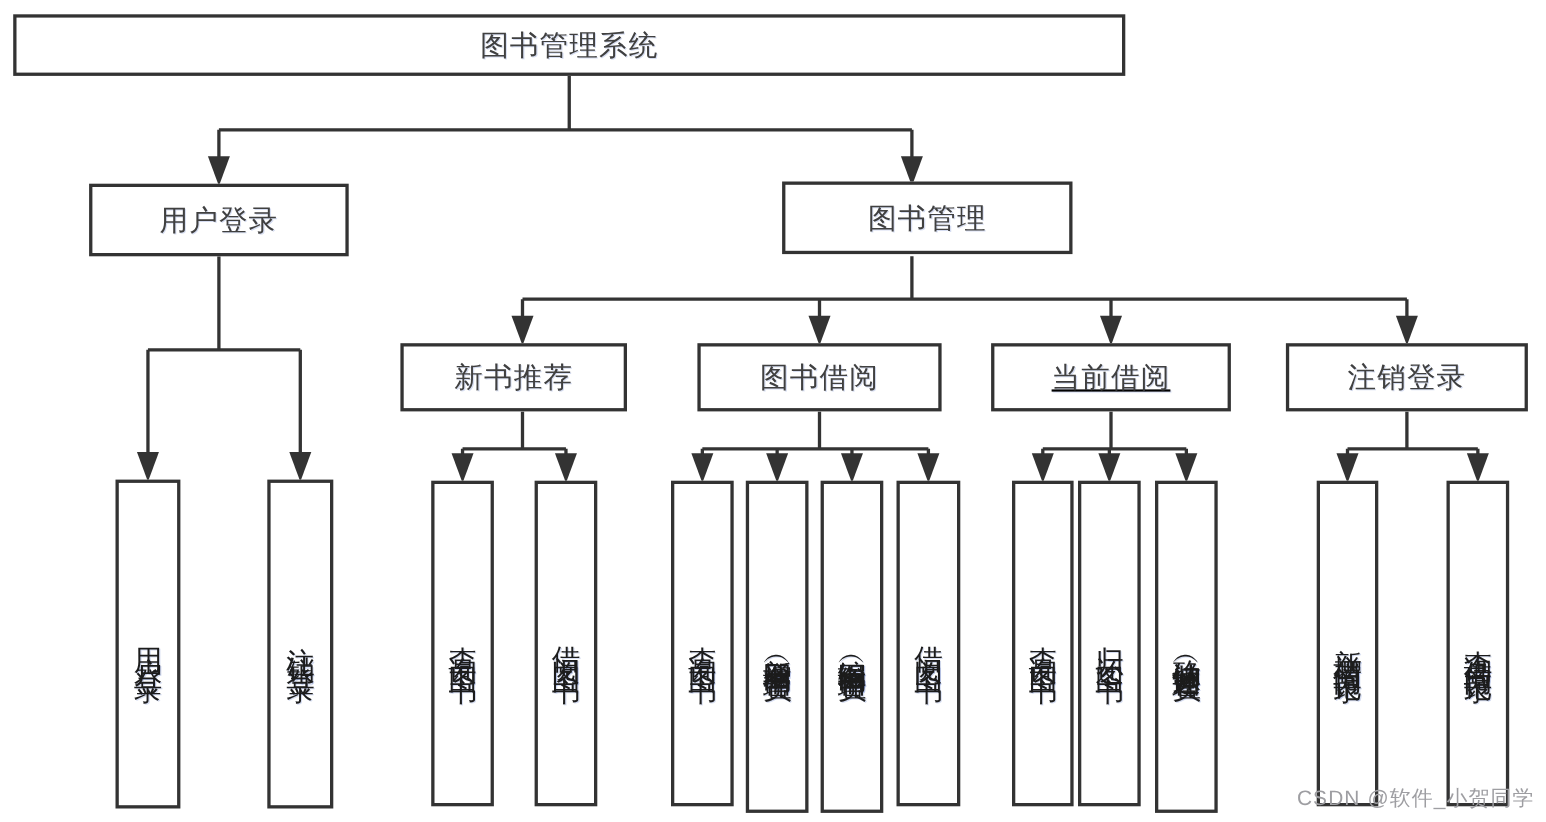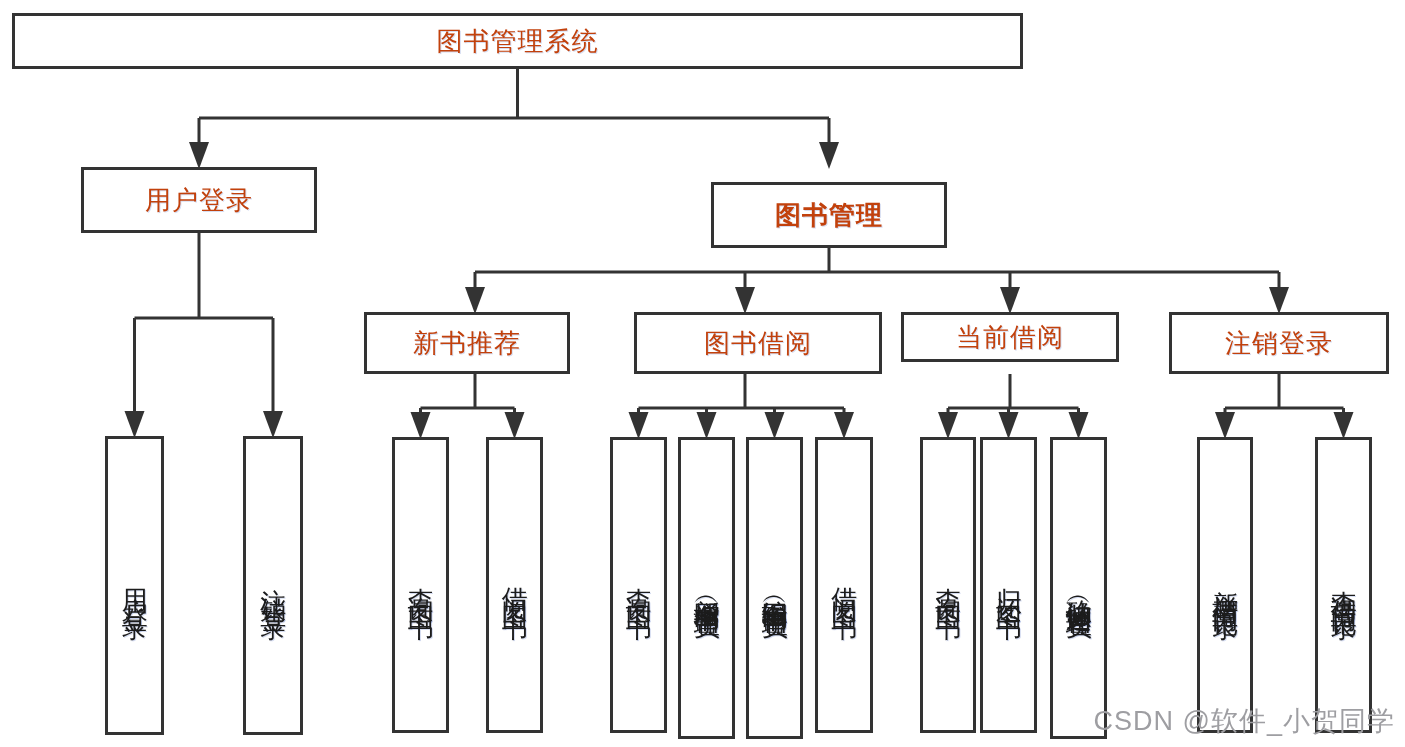--- a/index.html
+++ b/index.html
@@ -26,42 +26,42 @@
     box-sizing: border-box;
     background: #ffffff;
     border: 3px solid #333333;
     display: flex;
     align-items: center;
     justify-content: center;
     z-index: 2;
   }
   .node .h-label {
     font-size: 26px;
-    color: #c2410c;
+    color: #404040;
     letter-spacing: 1px;
     white-space: nowrap;
     text-shadow: 1px 1px 0 rgba(90,120,200,0.25);
   }
   .node .v-label {
     writing-mode: vertical-rl;
     text-orientation: mixed;
     font-size: 26px;
     line-height: 1.05;
     color: #1c1c1c;
     white-space: nowrap;
     text-shadow: 1px 1px 0 rgba(90,120,200,0.25);
   }
   .node .v-label.loose  { letter-spacing: 9px; }
   .node .v-label.medium { letter-spacing: 5px; }
   .node .v-label.tight  { letter-spacing: 2px; }
   #watermark {
     position: absolute;
     right: 10px;
     bottom: 8px;
-    font-size: 27px;
+    font-size: 19px;
     color: rgba(158,158,162,0.95);
     letter-spacing: 1px;
     white-space: nowrap;
     z-index: 5;
   }
 </style>
 </head>
 <body>
 
 <div id="canvas">
@@ -87,30 +87,30 @@
       <polygon points="1215,412 1235,412 1225,439" fill="#333333"></polygon>
       <polygon points="1333.5,412 1353.5,412 1343.5,439" fill="#333333"></polygon>
     </svg>
   <div id="nodes">
       <div class="node" style="left: 12px; top: 13px; width: 1011px; height: 56px;">
         <span class="h-label">图书管理系统</span>
       </div>
       <div class="node" style="left: 81px; top: 167px; width: 236px; height: 66px;">
         <span class="h-label">用户登录</span>
       </div>
-      <div class="node" style="left: 711px; top: 182px; width: 236px; height: 66px; font-weight: bold;">
+      <div class="node" style="left: 711px; top: 165px; width: 264px; height: 66px;">
         <span class="h-label">图书管理</span>
       </div>
       <div class="node" style="left: 364px; top: 312px; width: 206px; height: 62px;">
         <span class="h-label">新书推荐</span>
       </div>
-      <div class="node" style="left: 634px; top: 312px; width: 248px; height: 62px; text-align: right;">
+      <div class="node" style="left: 634px; top: 312px; width: 222px; height: 62px; text-align: right;">
         <span class="h-label">图书借阅</span>
       </div>
-      <div class="node" style="left: 901px; top: 312px; width: 218px; height: 50px;">
+      <div class="node" style="left: 901px; top: 312px; width: 218px; height: 62px; text-decoration: underline;">
         <span class="h-label">当前借阅</span>
       </div>
       <div class="node" style="left: 1169px; top: 312px; width: 220px; height: 62px;">
         <span class="h-label">注销登录</span>
       </div>
       <div class="node" style="left: 105px; top: 436px; width: 59px; height: 299px;">
         <span class="v-label loose">用户登录</span>
       </div>
       <div class="node" style="left: 243px; top: 436px; width: 60px; height: 299px;">
         <span class="v-label loose">注销登录</span>

